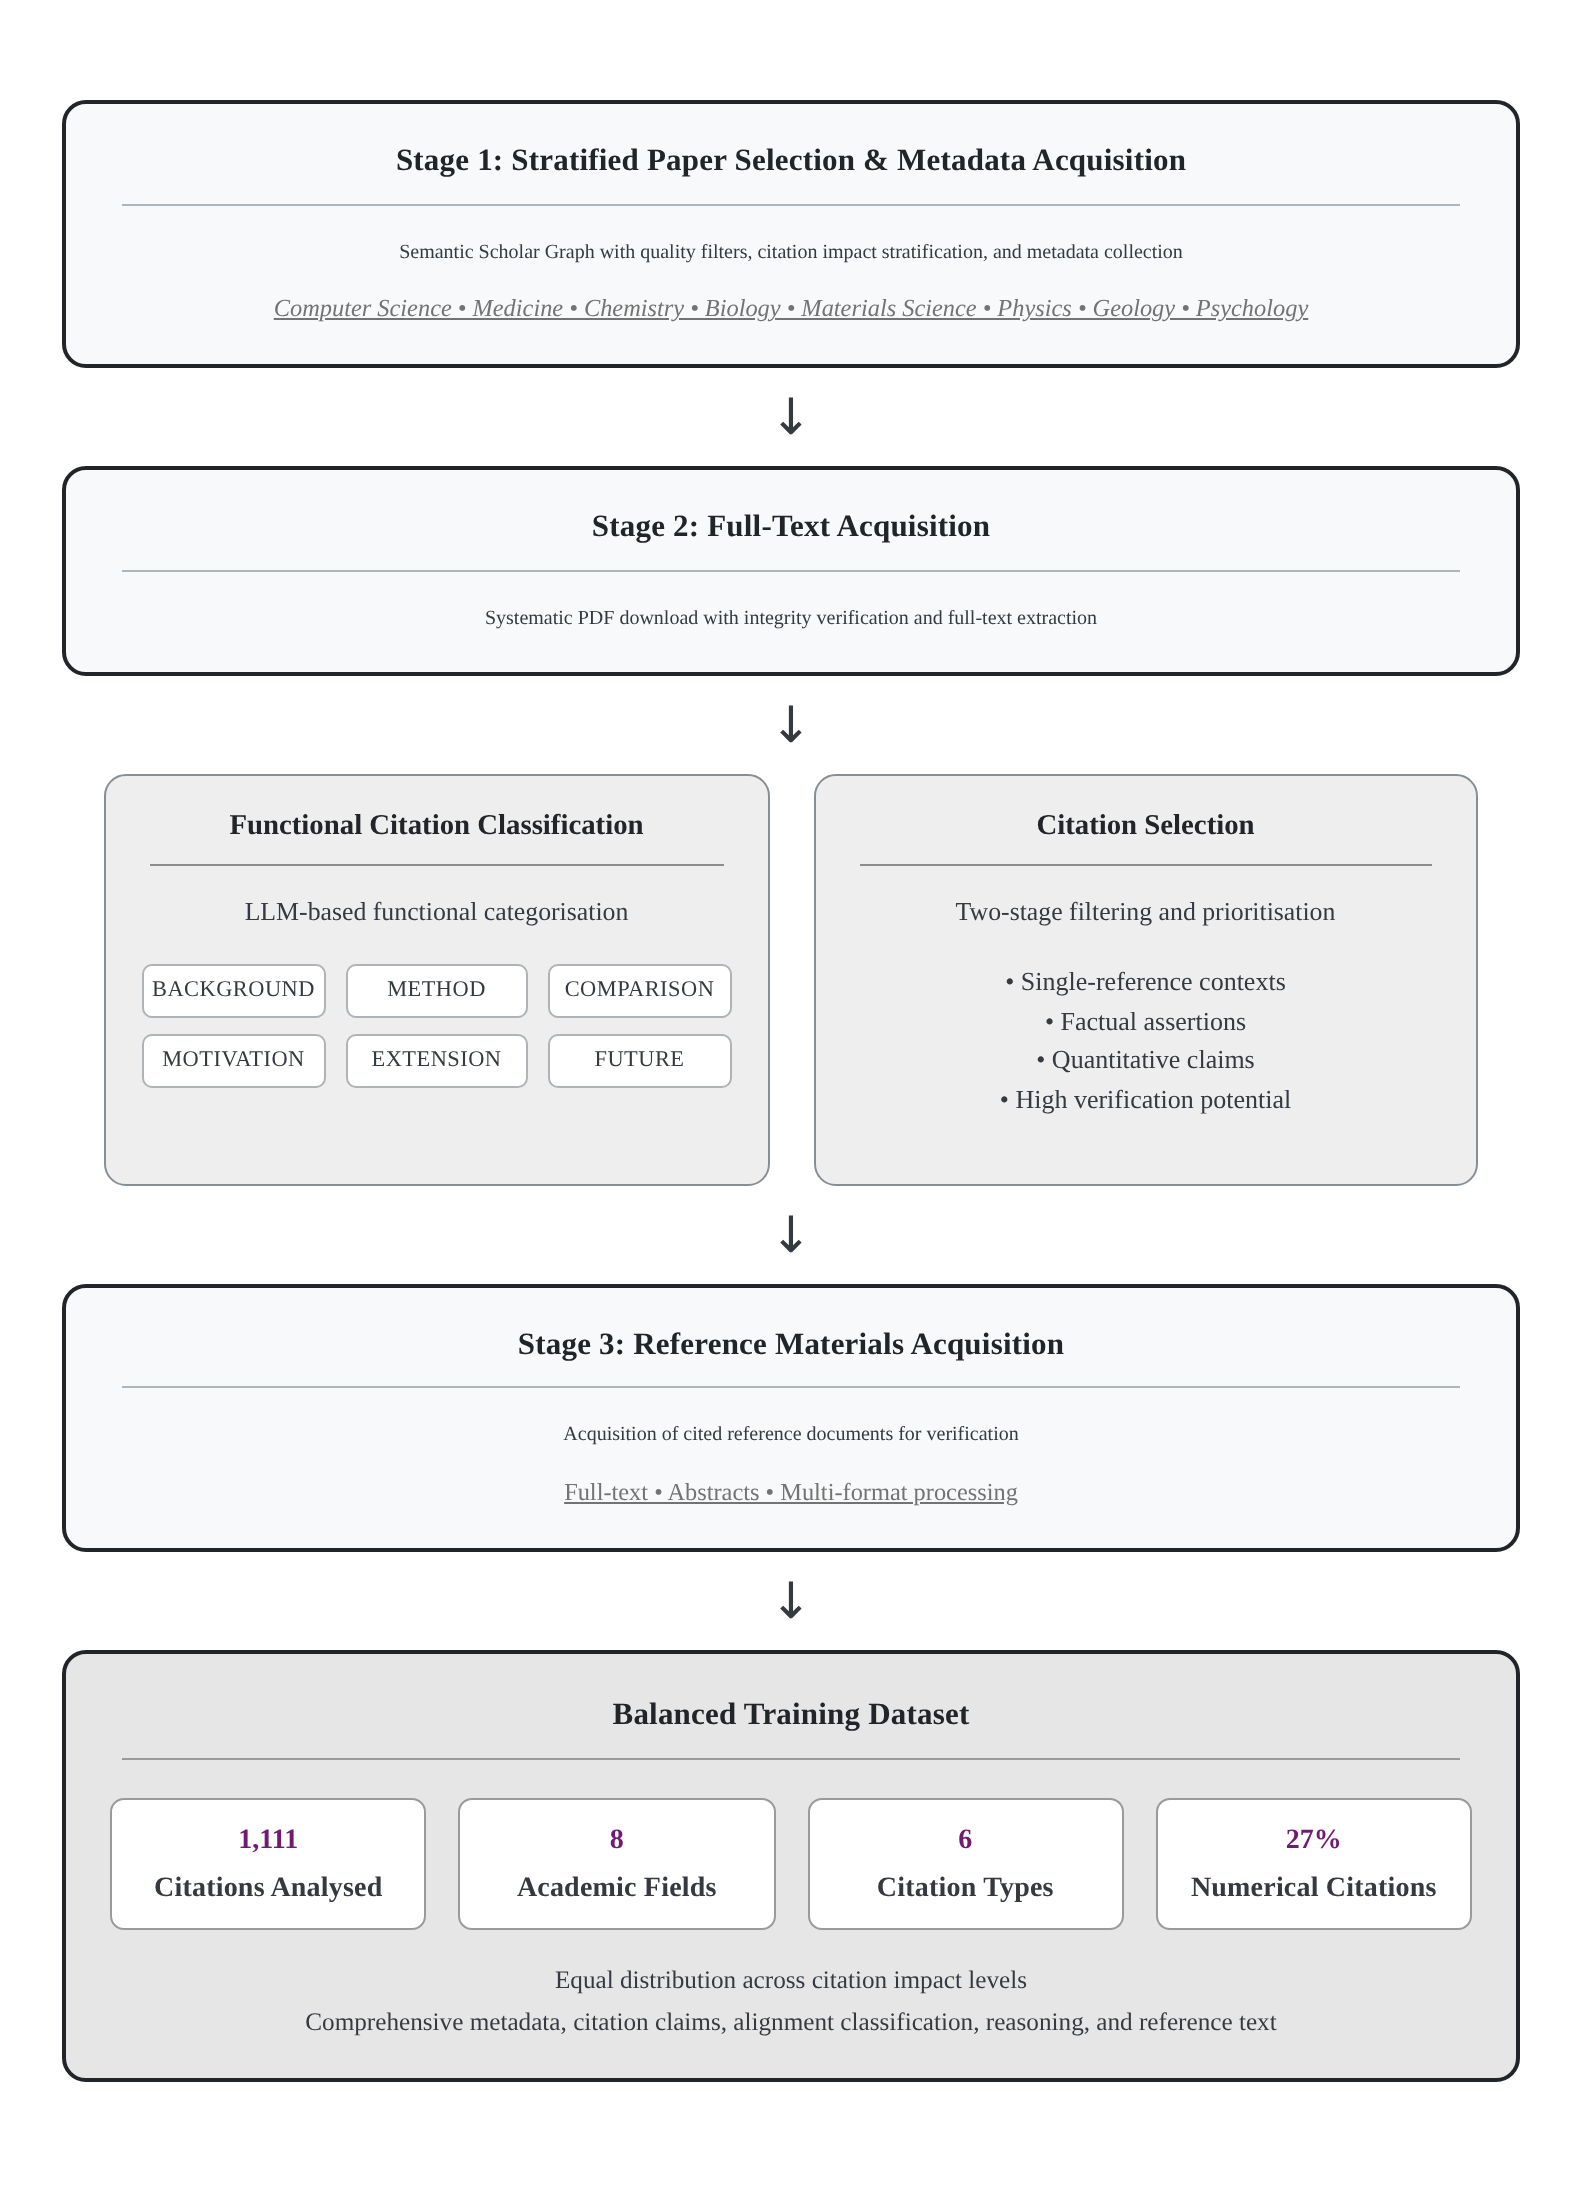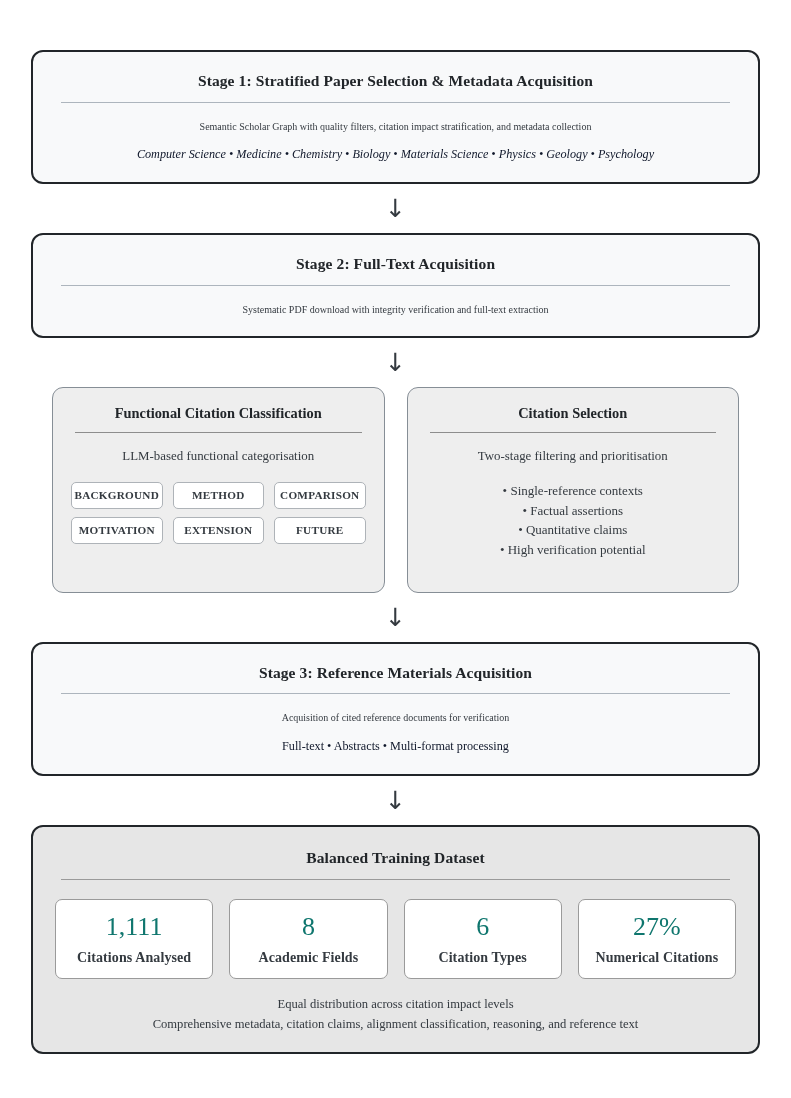--- a/index.html
+++ b/index.html
@@ -56,23 +56,24 @@
   .stage.final .divider { border-top-color: #9a9a9a; }
 
   .stage-line {
     font-size: 10px;
     color: #343a40;
     line-height: 1.35;
     margin-top: 17px;
   }
   .stage-sub {
     font-size: 12.2px;
-    color: #0f172a;
+    color: #737373;
     font-style: italic;
     margin-top: 14px;
+    text-decoration: underline;
   }
   .stage-sub.plain { font-style: normal; font-size: 12.2px; }
 
   
   .arrow {
     text-align: center;
     font-size: 25px;
     line-height: 1;
     color: #343a40;
     padding: 12px 0 12px 0;
@@ -119,21 +120,21 @@
     grid-template-columns: repeat(3, 1fr);
     gap: 8px 10px;
     margin-top: 16px;
   }
   .tag {
     box-sizing: border-box;
     background: #ffffff;
     border: 1.1px solid #aeb3b8;
     border-radius: 5px;
     font-size: 11.2px;
-    font-weight: bold;
+    font-weight: normal;
     color: #343a40;
     letter-spacing: 0.25px;
     padding: 7px 2px 7px 2px;
     line-height: 1;
     white-space: nowrap;
   }
 
   
   .bullets {
     margin-top: 15px;
@@ -154,23 +155,23 @@
   }
   .metric {
     box-sizing: border-box;
     flex: 1 1 0;
     background: #ffffff;
     border: 1.2px solid #9a9a9a;
     border-radius: 7px;
     padding: 13px 4px 12px 4px;
   }
   .metric-value {
-    font-size: 26px;
-    font-weight: normal;
-    color: #0f766e;
+    font-size: 14px;
+    font-weight: bold;
+    color: #701a75;
     line-height: 1.1;
   }
   .metric-label {
     font-size: 14px;
     font-weight: bold;
     color: #343a40;
     margin-top: 9px;
     line-height: 1.1;
     letter-spacing: 0.1px;
   }

